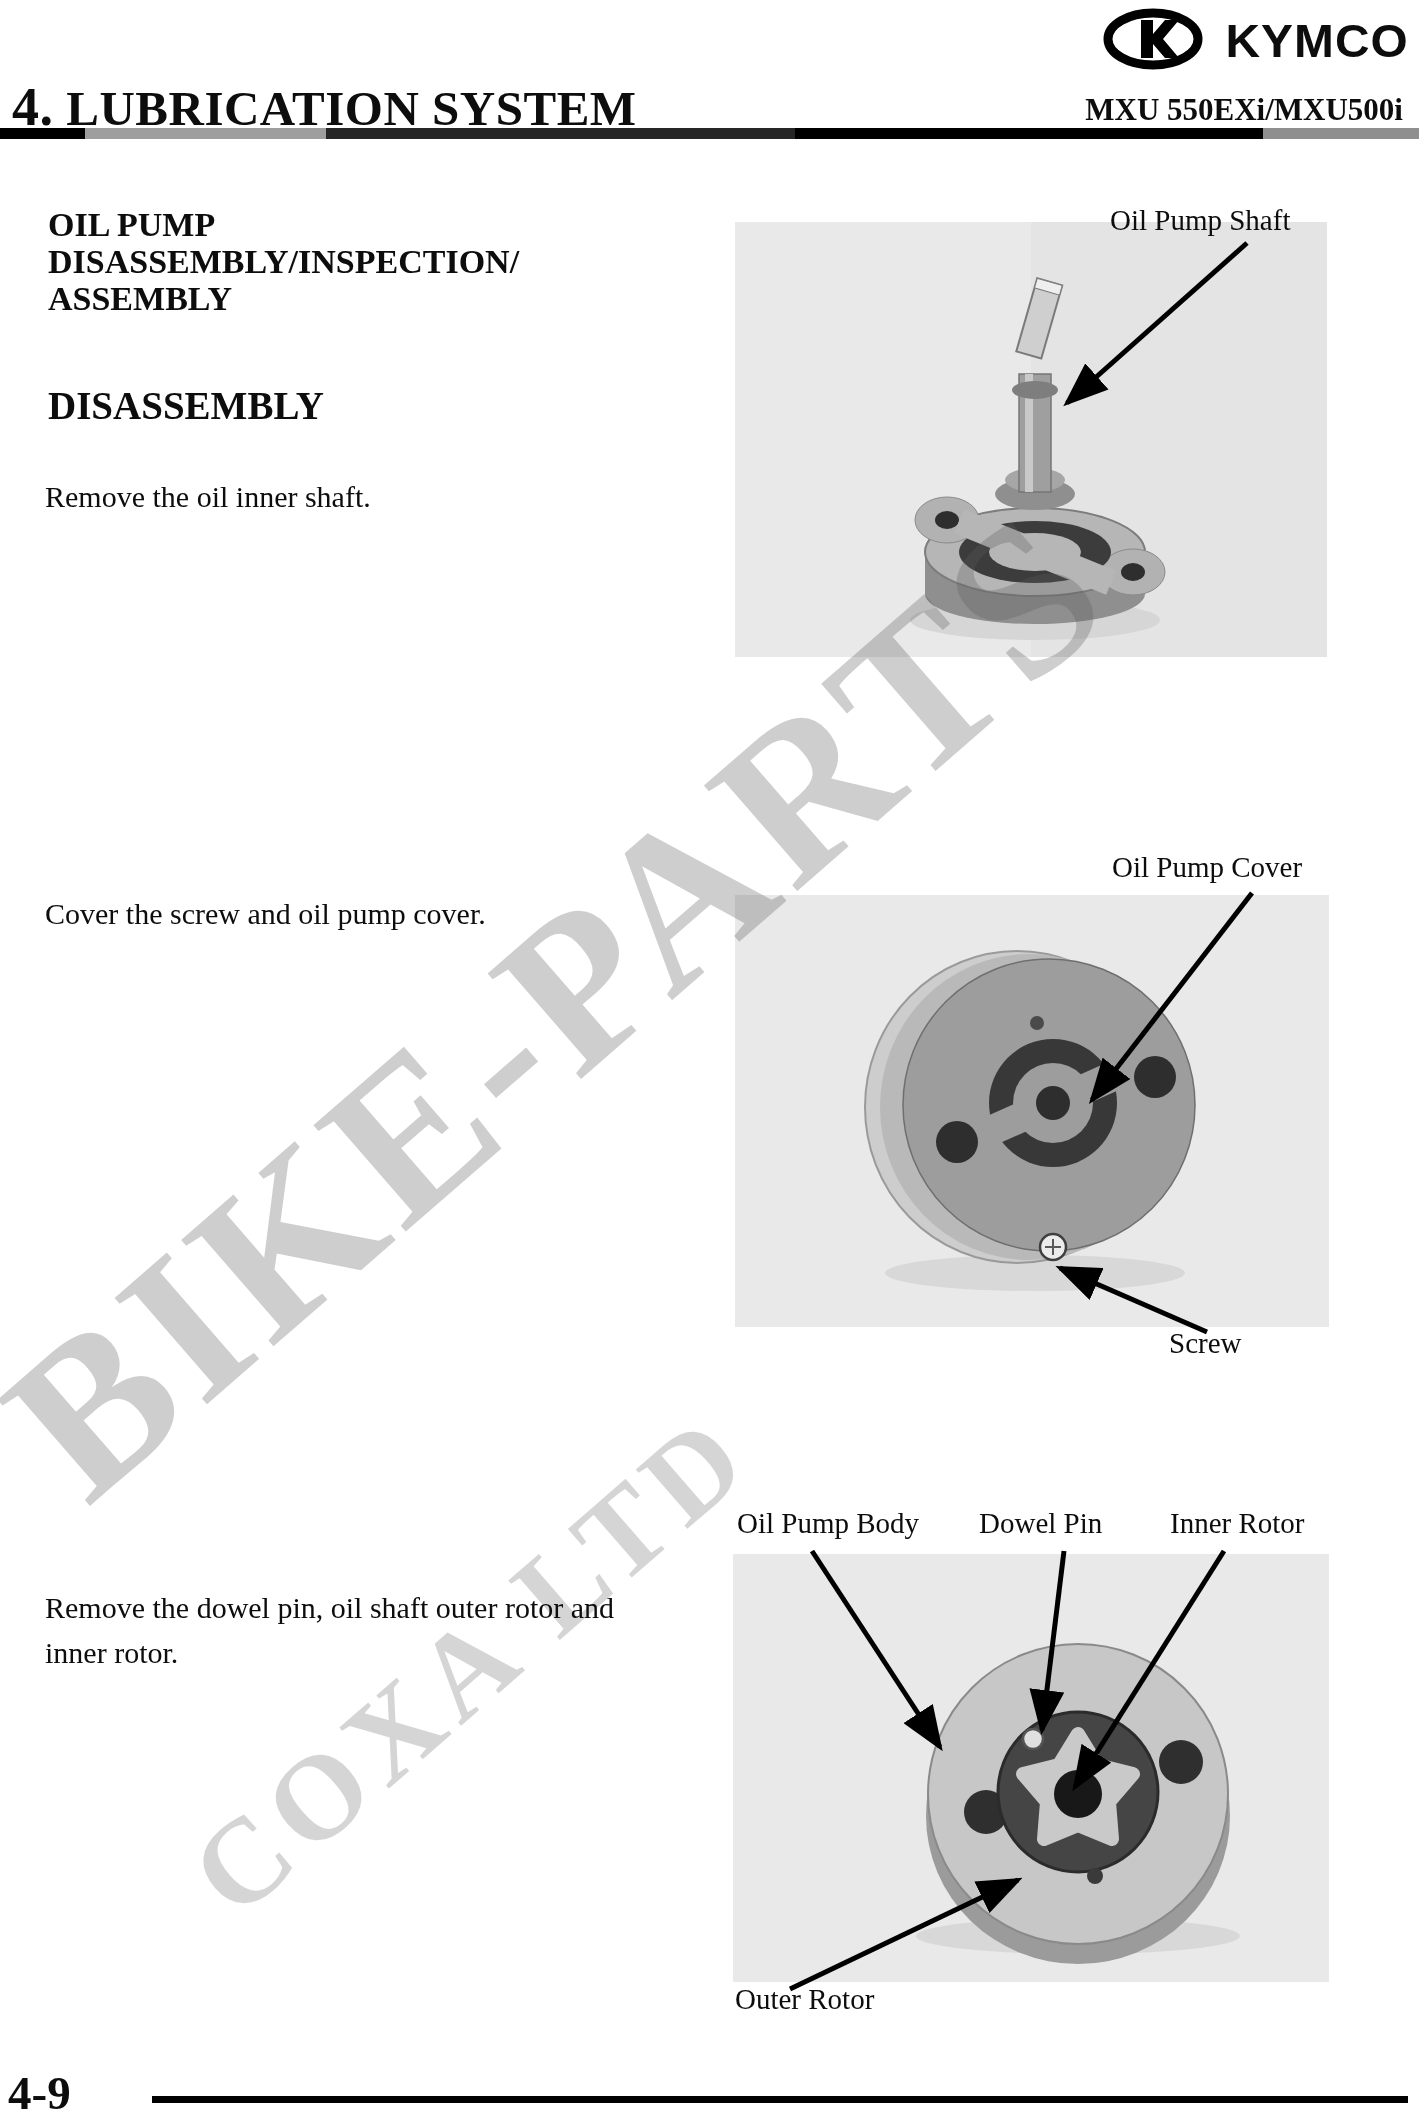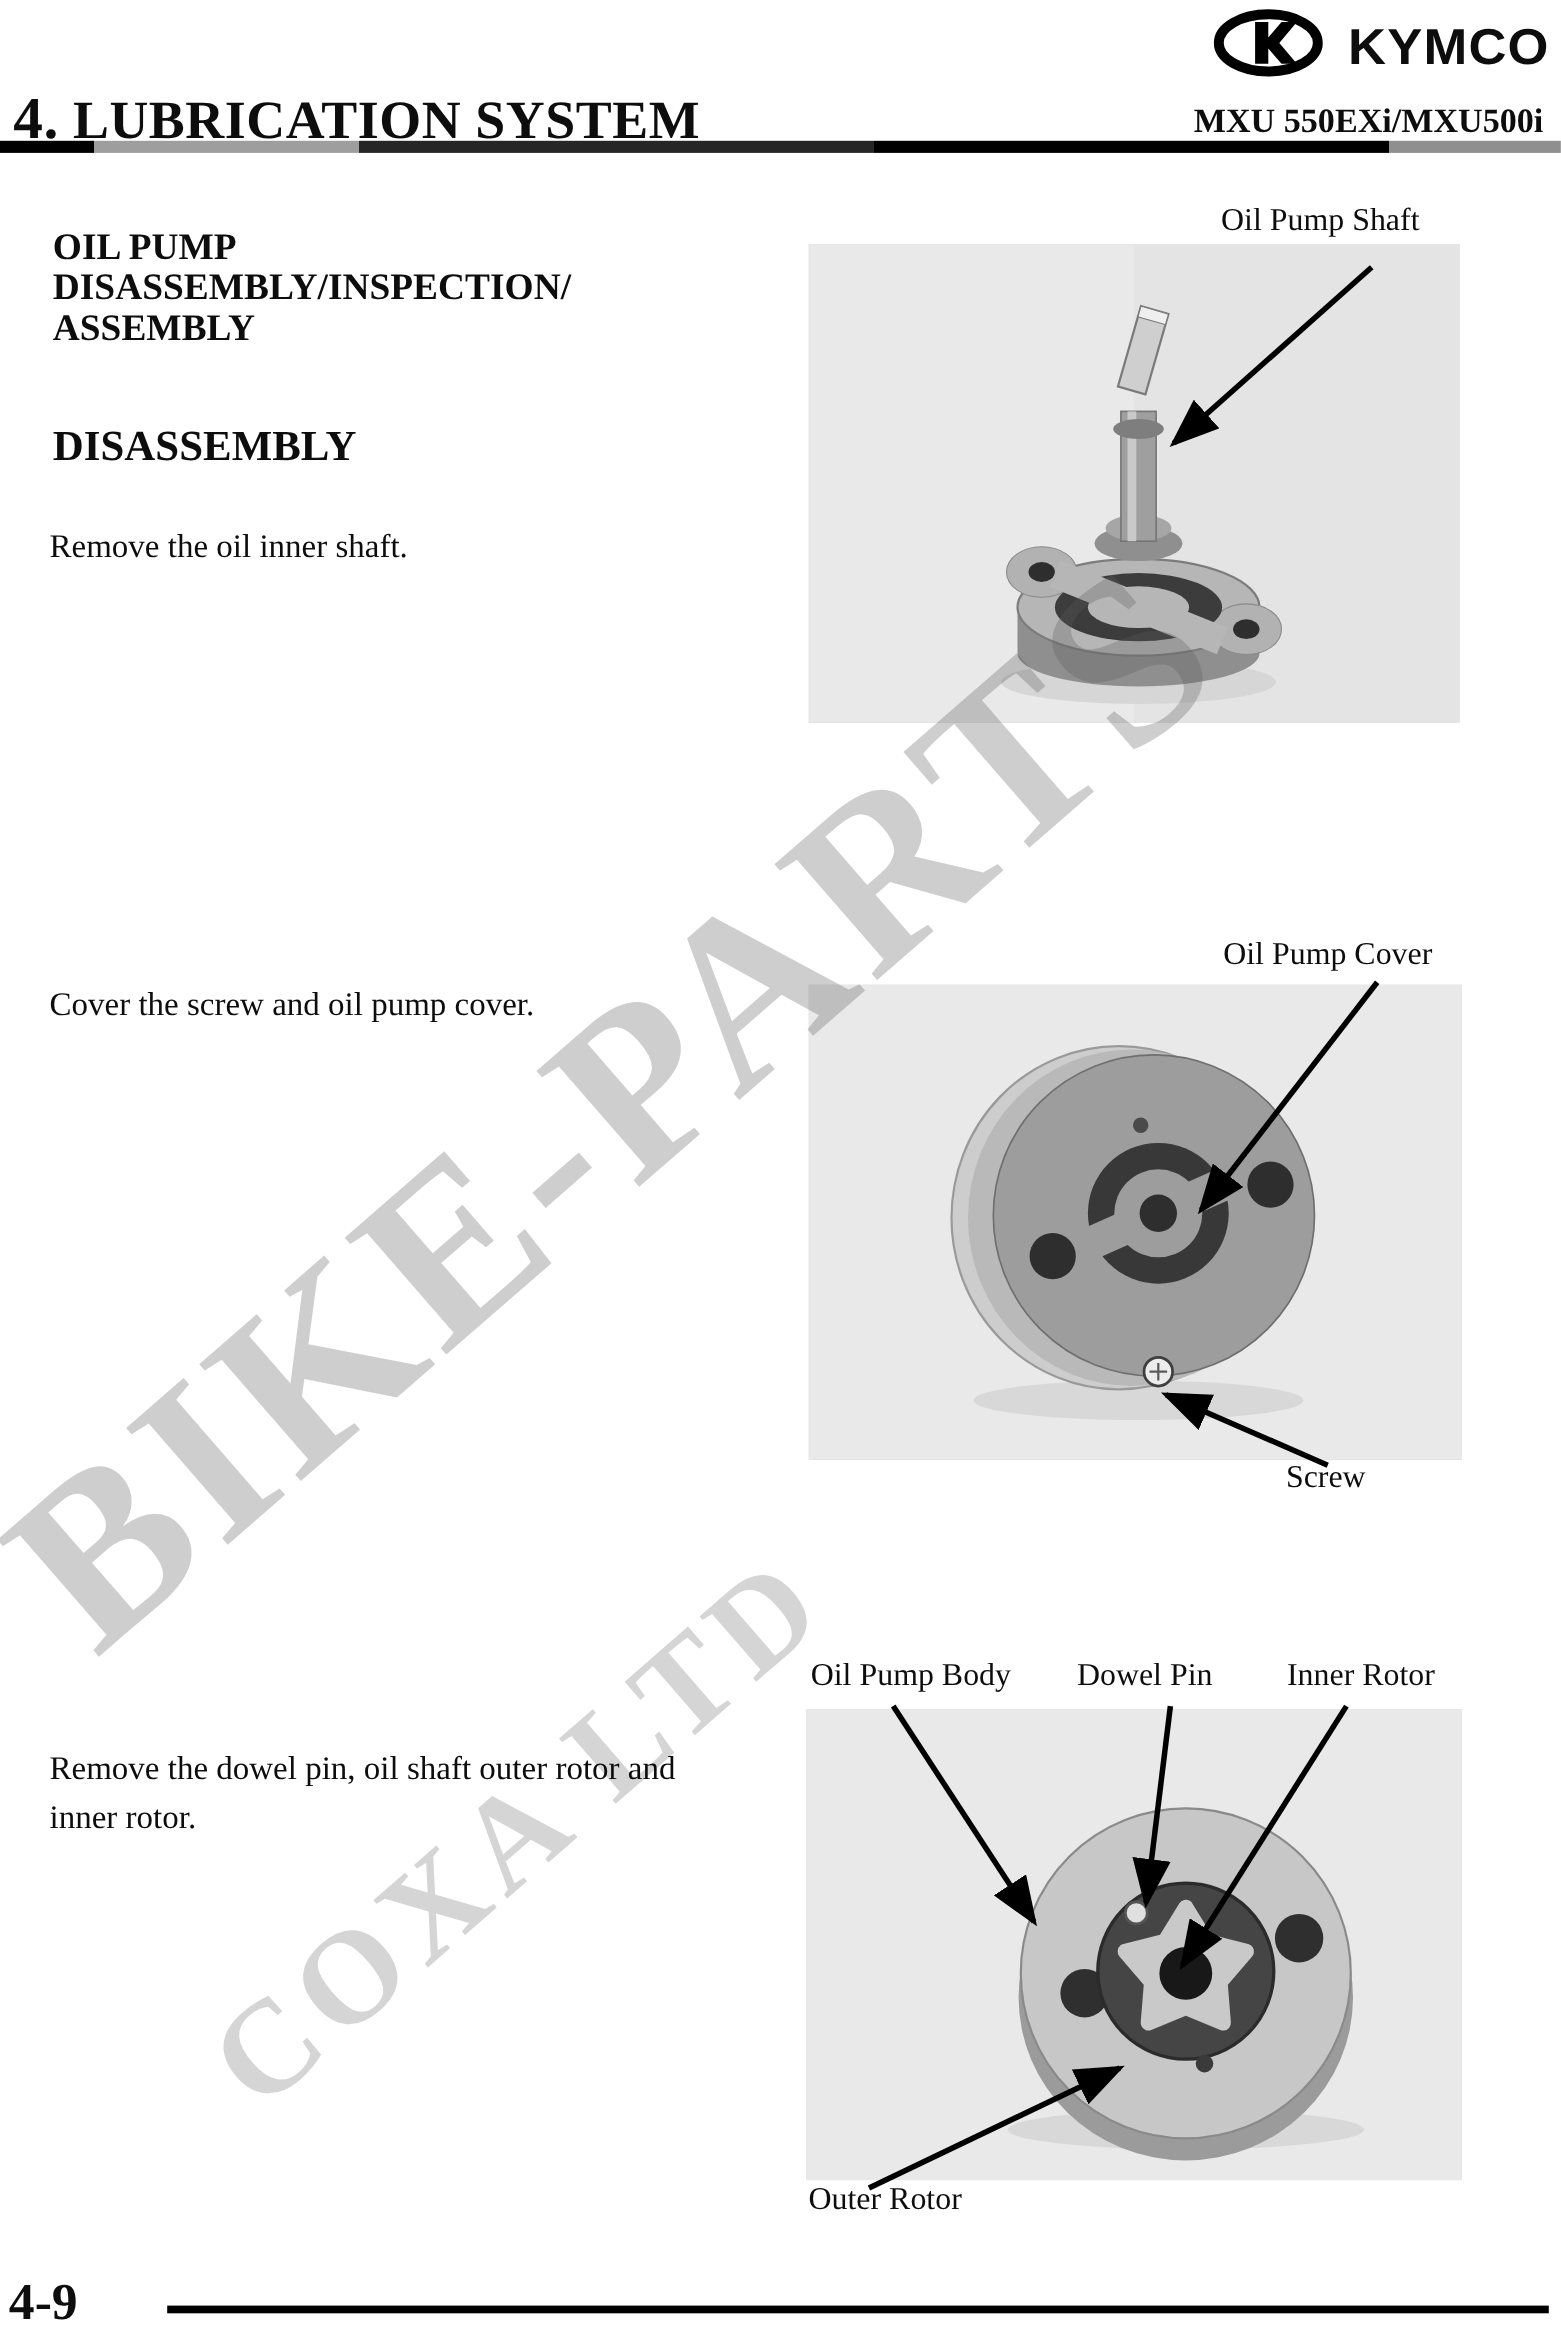--- a/index.html
+++ b/index.html
@@ -159,21 +159,21 @@
 
     <path d="M326,211 L345,180 L364,211 L400,220 L376,248 L379,285 L345,271 L311,285 L314,248 L290,220 Z" fill="#c9c9c9" stroke="#c9c9c9" stroke-width="14" stroke-linejoin="round"></path>
     <circle cx="345" cy="240" r="24" fill="#181818"></circle>
 
     <circle cx="300" cy="185" r="10" fill="#e0e0e0" stroke="#555555" stroke-width="2.5"></circle>
 
     <circle cx="362" cy="322" r="8" fill="#3a3a3a"></circle>
   </svg>
 </div>
 
-<div class="abs callout" style="left:1110px;top:184px;">Oil Pump Shaft</div>
+<div class="abs callout" style="left:1110px;top:204px;">Oil Pump Shaft</div>
 <div class="abs callout" style="left:1112px;top:851px;">Oil Pump Cover</div>
 <div class="abs callout" style="left:1169px;top:1327px;">Screw</div>
 <div class="abs callout" style="left:737px;top:1507px;">Oil Pump Body</div>
 <div class="abs callout" style="left:979px;top:1507px;">Dowel Pin</div>
 <div class="abs callout" style="left:1170px;top:1507px;">Inner Rotor</div>
 <div class="abs callout" style="left:735px;top:1983px;">Outer Rotor</div>
 
 <svg id="arrows" class="abs" width="1419" height="2118" viewBox="0 0 1419 2118">
   <defs>
     <marker id="ah" markerWidth="9" markerHeight="7" refX="8" refY="3.5" orient="auto" markerUnits="strokeWidth">

